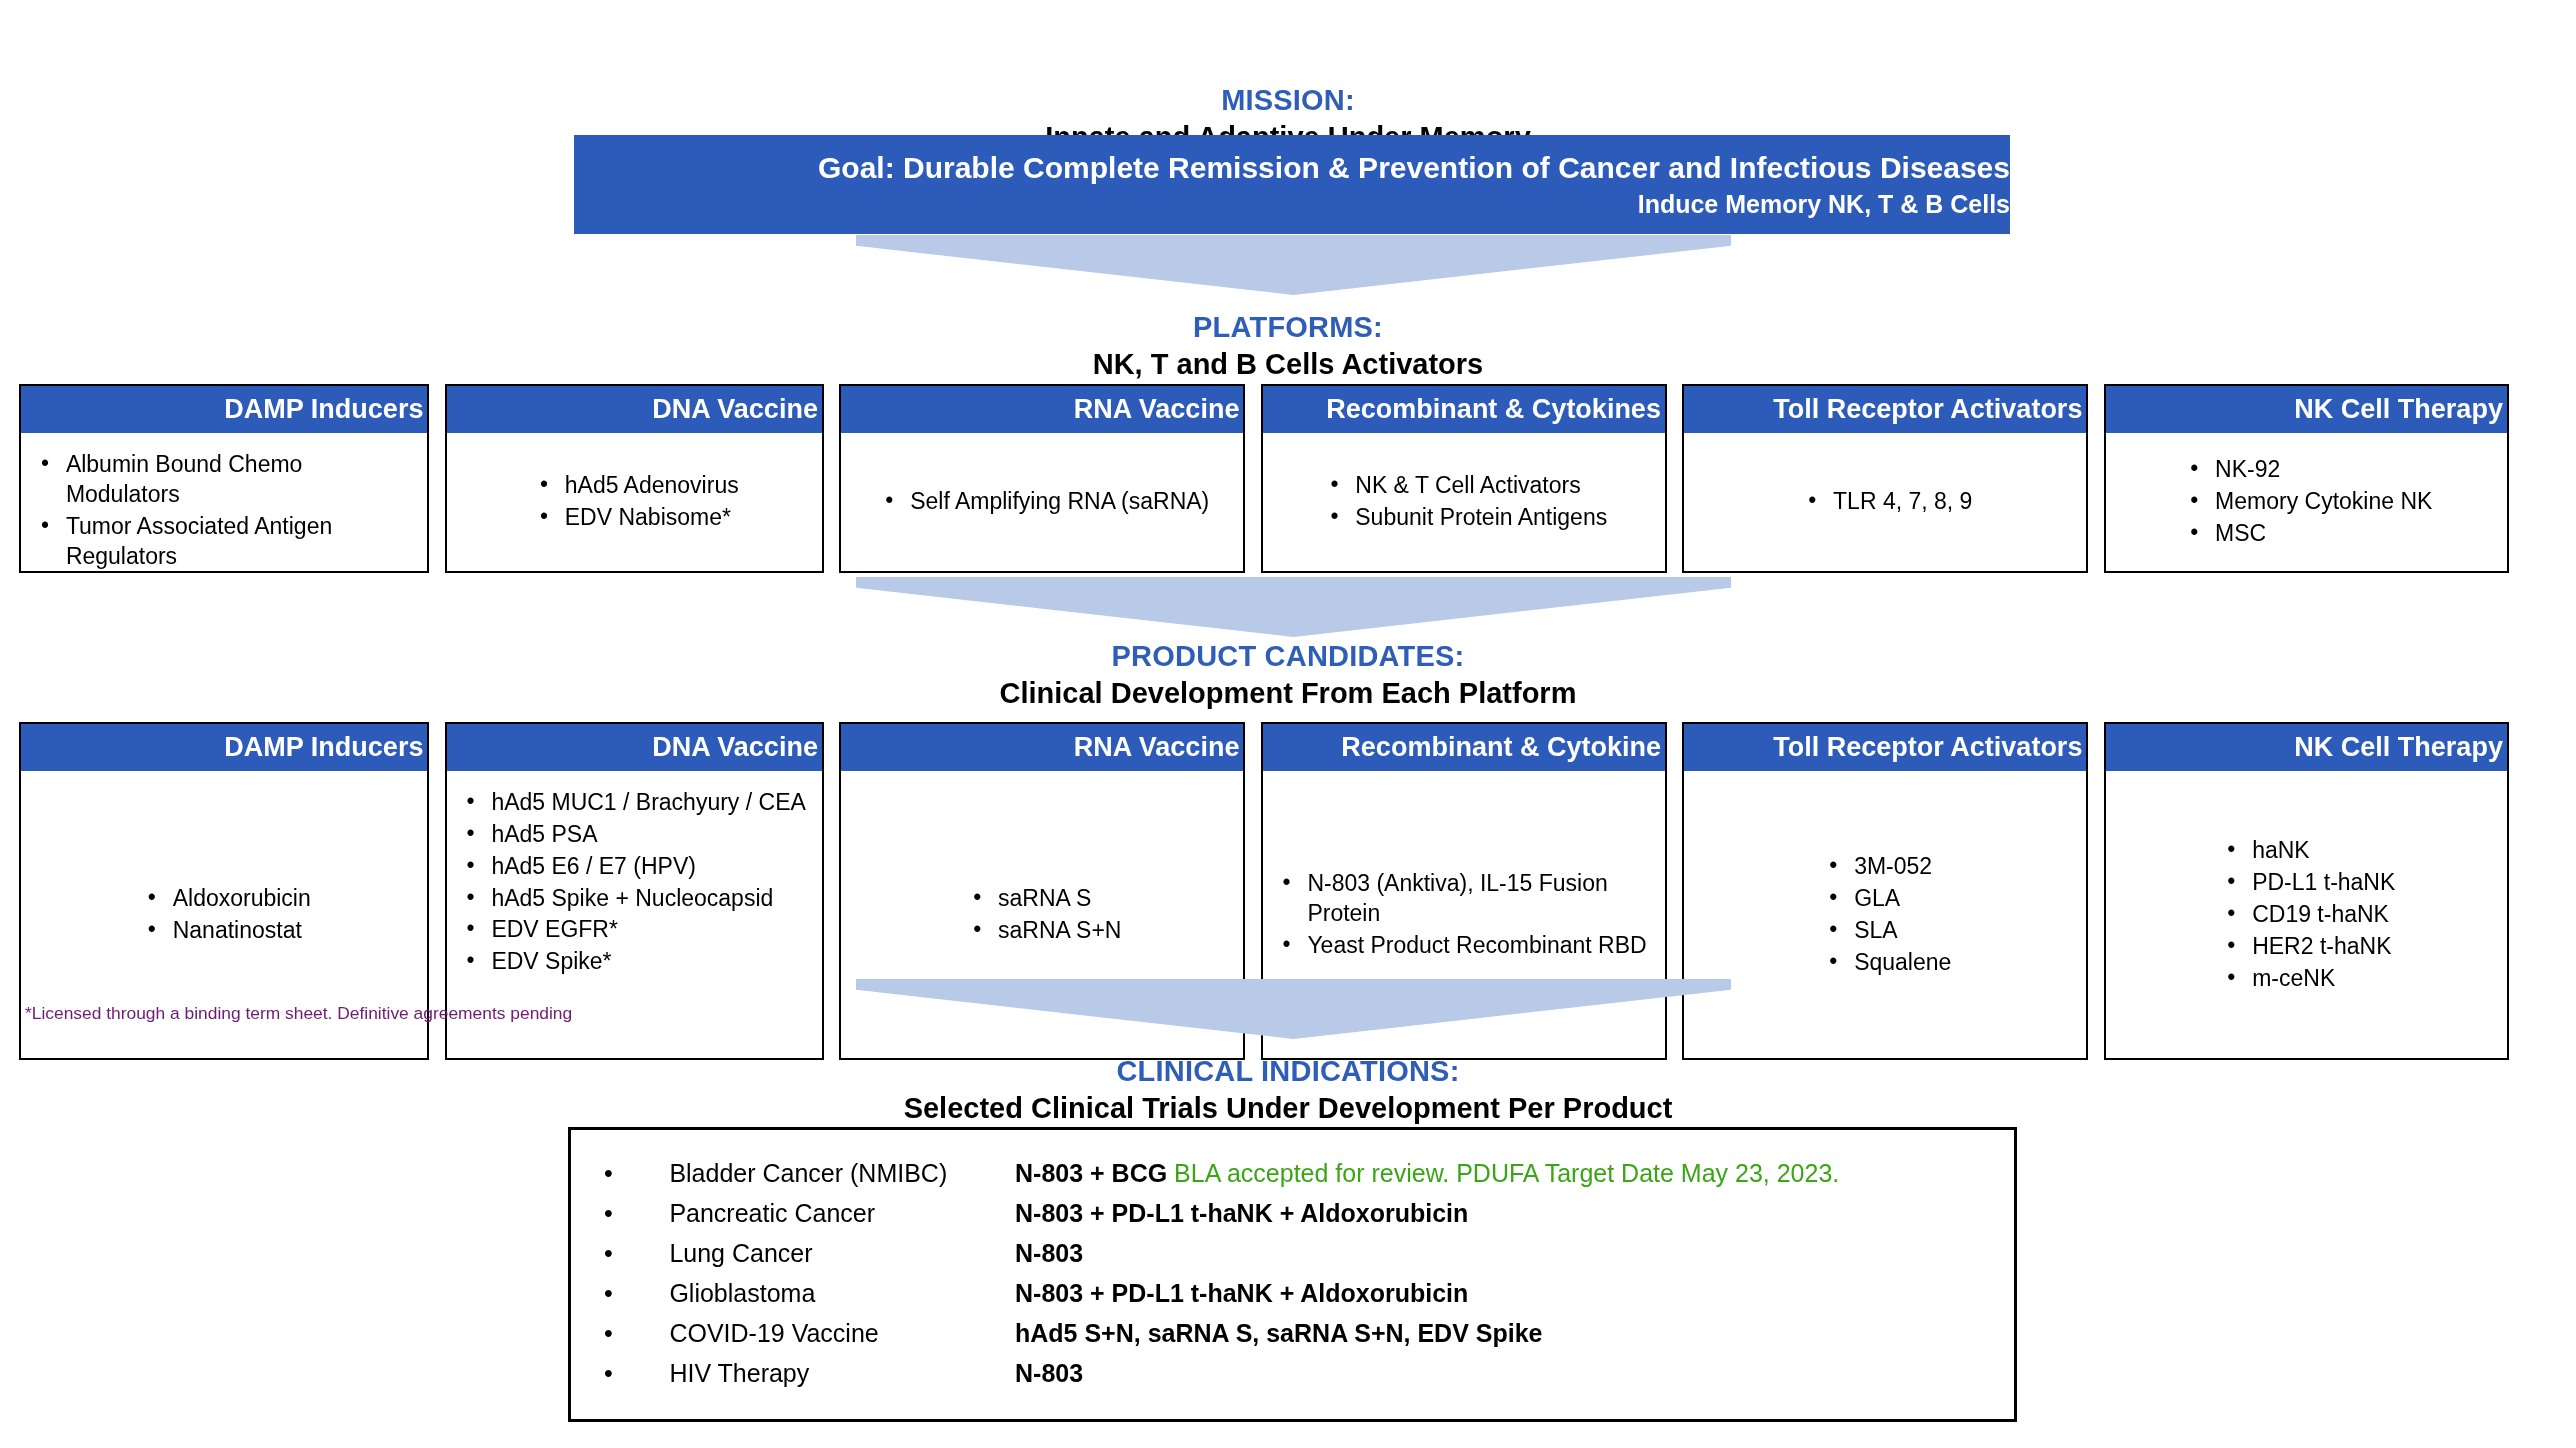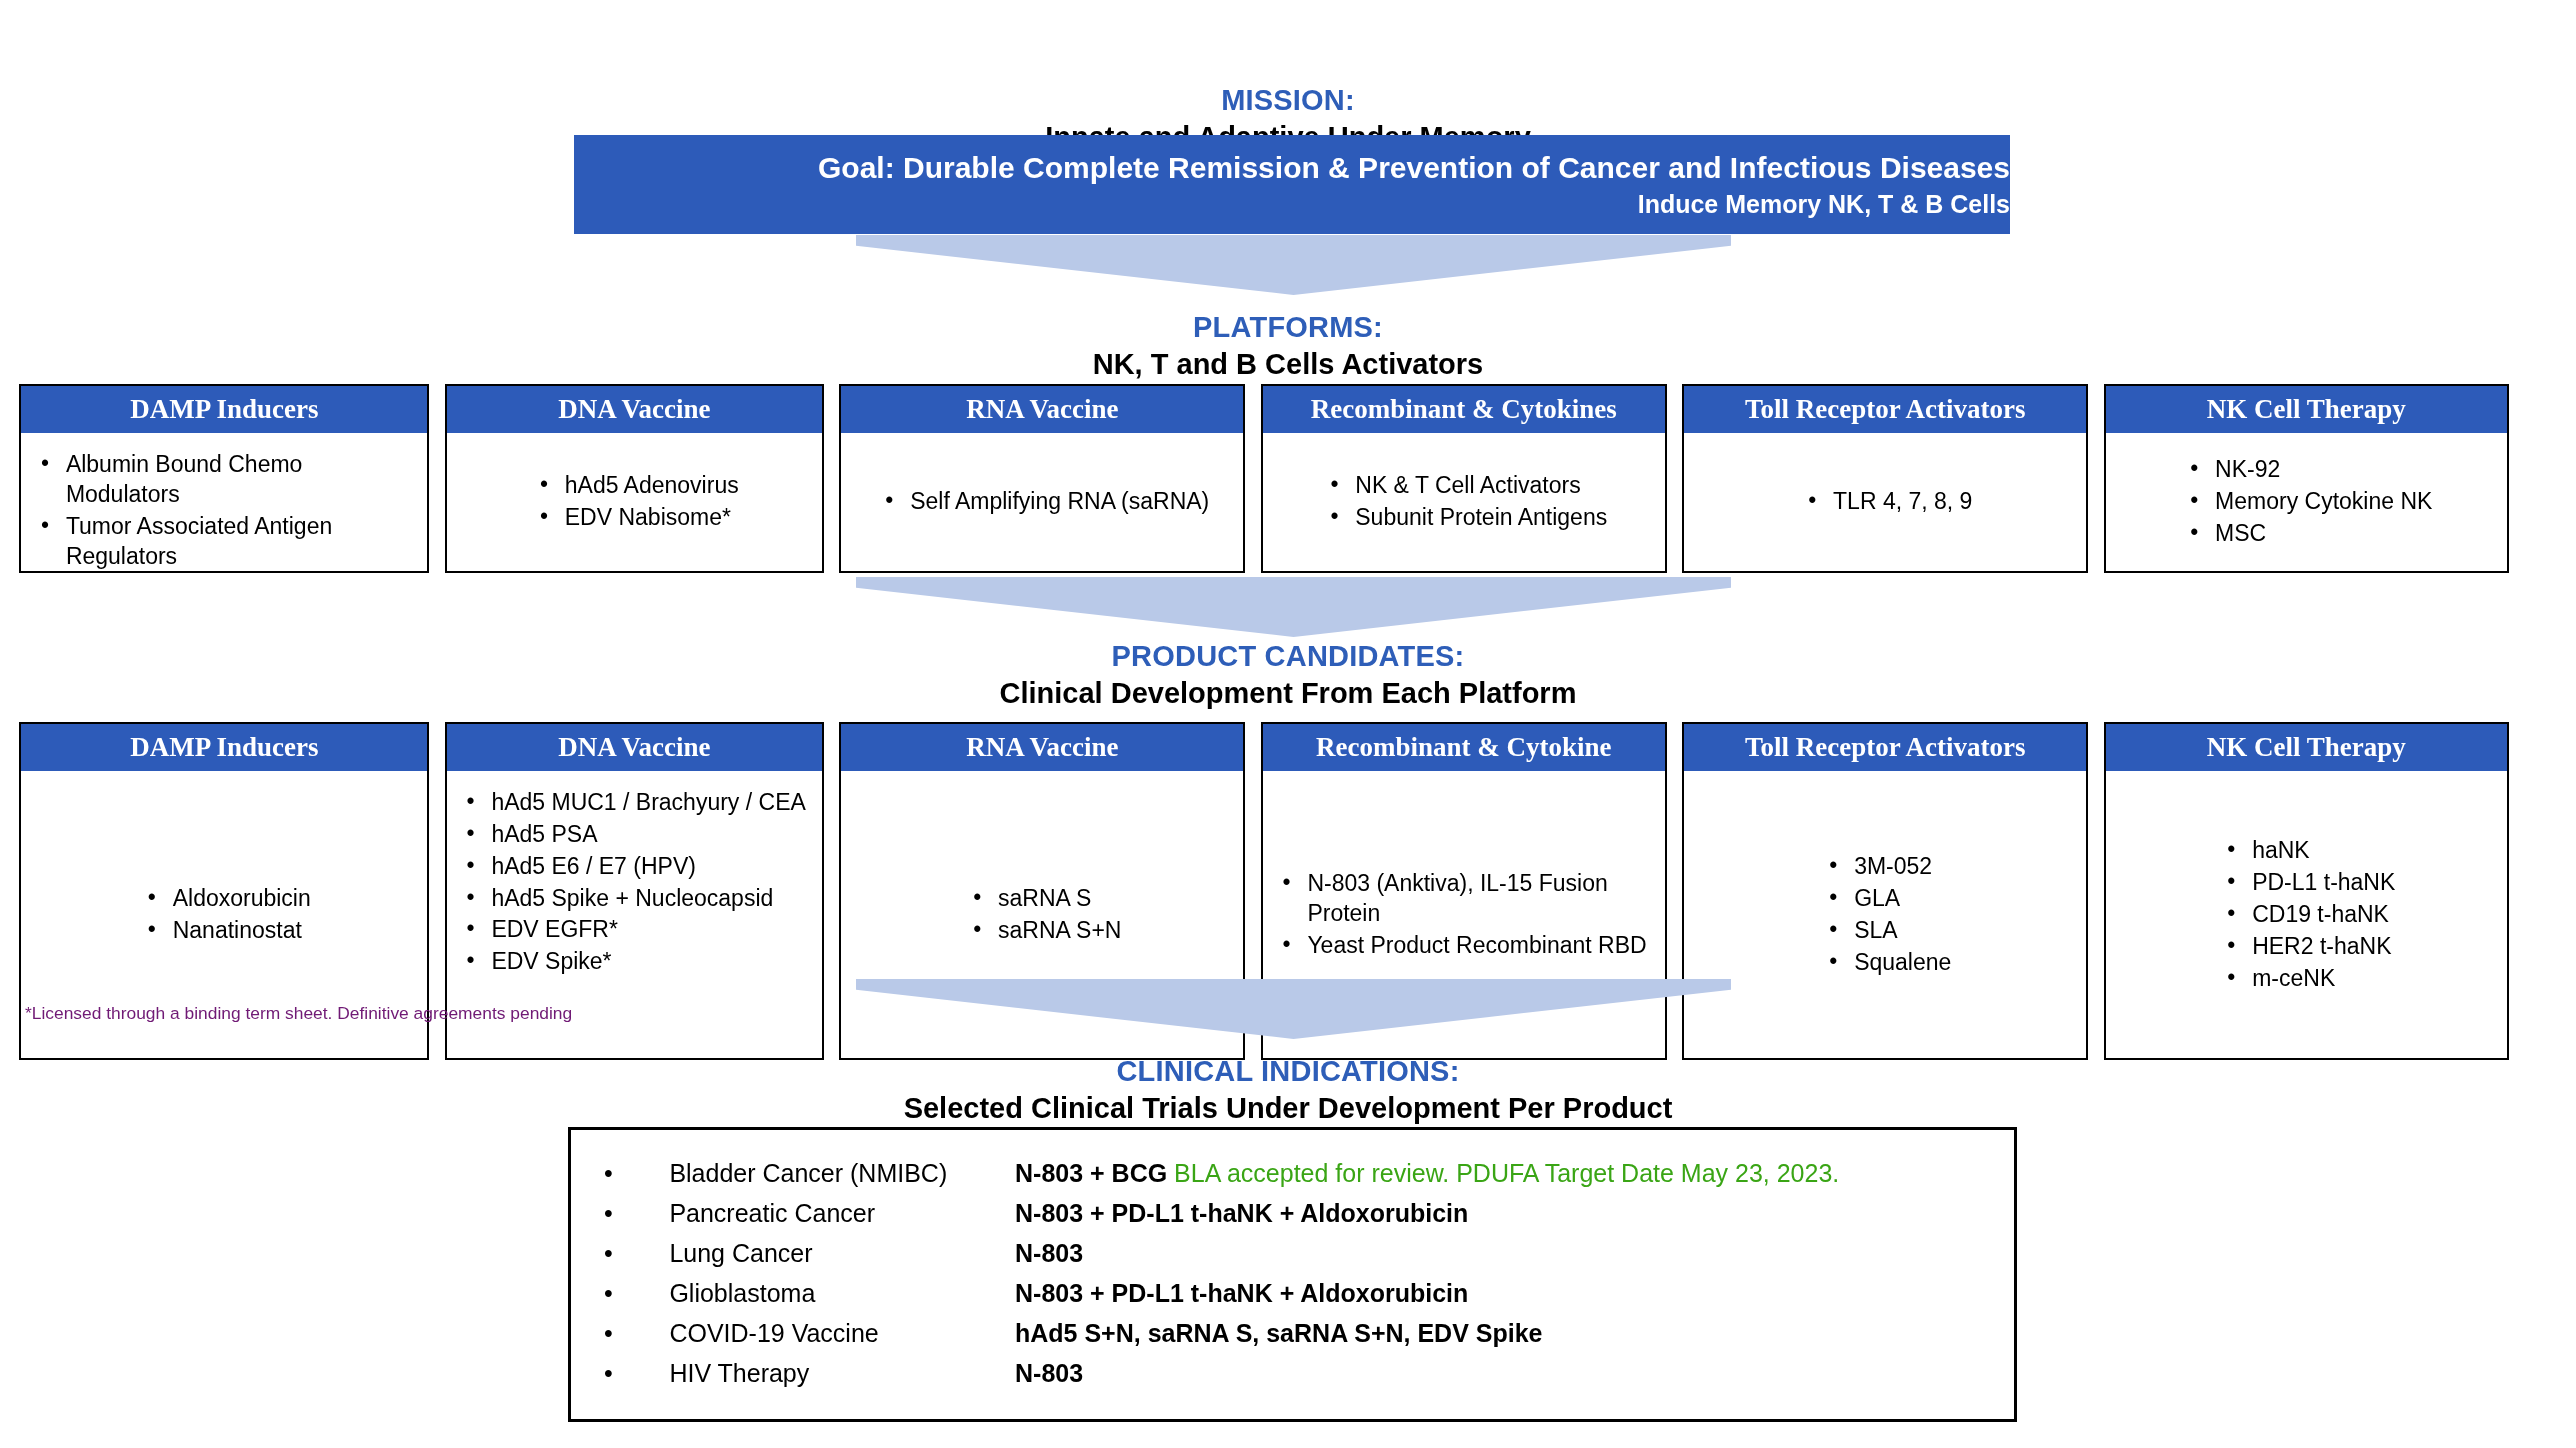--- a/index.html
+++ b/index.html
@@ -91,23 +91,22 @@
     box-sizing: border-box;
     display: flex;
     flex-direction: column;
   }
   .card-head {
     background: #2d5bb9;
     color: #ffffff;
     font-weight: bold;
     font-size: 27px;
     line-height: 29px;
-    text-align: center;
+    text-align: right;
     padding: 8.7px 3.9px 9.7px 3.9px;
-    font-family: Liberation Serif, serif;
   }
   .card-body {
     flex: 1;
     display: flex;
     align-items: center;
     padding: 5.8px 9.7px;
     box-sizing: border-box;
   }
   .card-body.top-align { align-items: flex-start; padding-top: 15.5px; }
   ul.bullets {

